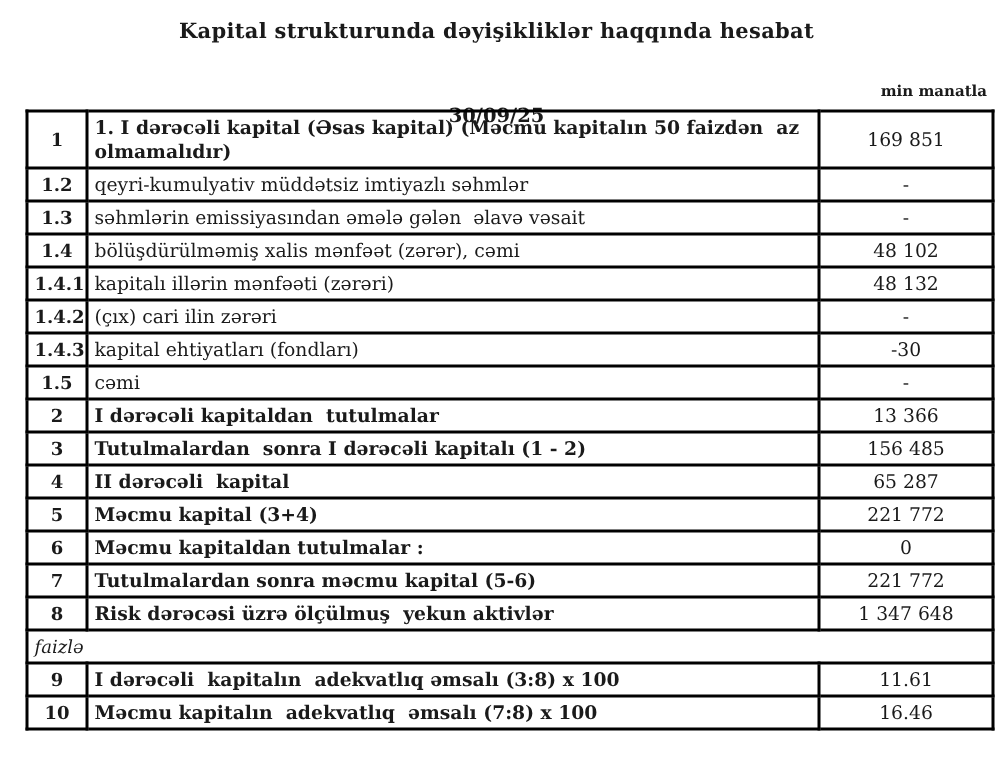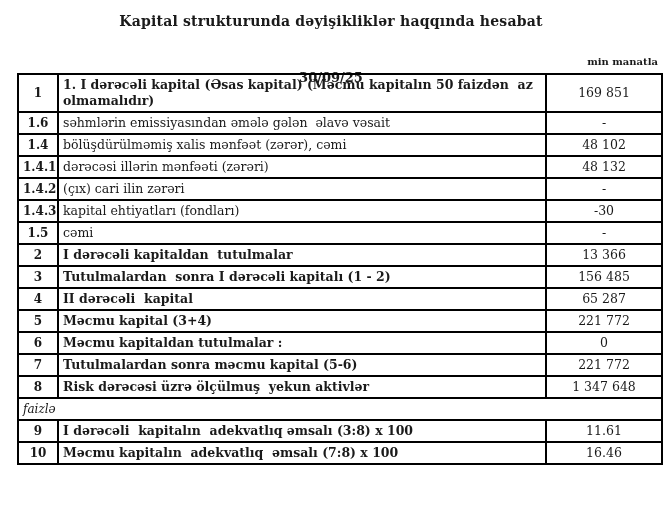--- a/index.html
+++ b/index.html
@@ -101,32 +101,37 @@
       <col style="width:488px">
       <col style="width:116px">
     </colgroup>
     <tbody id="report-body">
         <tr class="bold">
     <td class="no">1</td>
     <td class="label">1. I dərəcəli kapital (Əsas kapital) (Məcmu kapitalın 50 faizdən  az olmamalıdır)</td>
     <td class="value">169 851</td>
   </tr>
         <tr>
-    <td class="no">1.6</td>
+    <td class="no">1.2</td>
+    <td class="label">qeyri-kumulyativ müddətsiz imtiyazlı səhmlər</td>
+    <td class="value">-</td>
+  </tr>
+        <tr>
+    <td class="no">1.3</td>
     <td class="label">səhmlərin emissiyasından əmələ gələn  əlavə vəsait</td>
     <td class="value">-</td>
   </tr>
         <tr>
     <td class="no">1.4</td>
     <td class="label">bölüşdürülməmiş xalis mənfəət (zərər), cəmi</td>
     <td class="value">48 102</td>
   </tr>
         <tr>
     <td class="no">1.4.1</td>
-    <td class="label">dərəcəsi illərin mənfəəti (zərəri)</td>
+    <td class="label">kapitalı illərin mənfəəti (zərəri)</td>
     <td class="value">48 132</td>
   </tr>
         <tr>
     <td class="no">1.4.2</td>
     <td class="label">(çıx) cari ilin zərəri</td>
     <td class="value">-</td>
   </tr>
         <tr>
     <td class="no">1.4.3</td>
     <td class="label">kapital ehtiyatları (fondları)</td>

